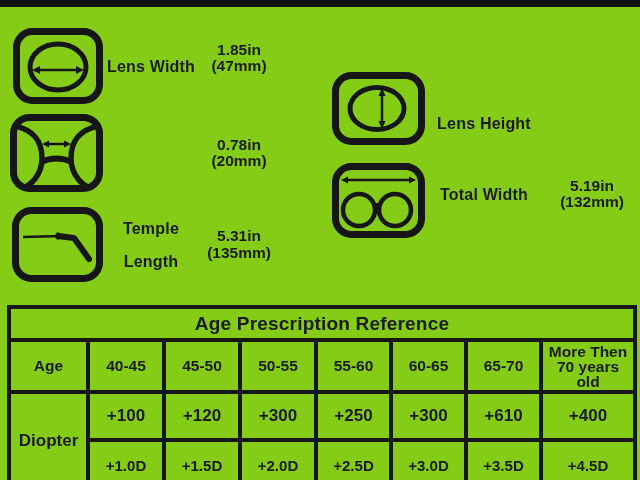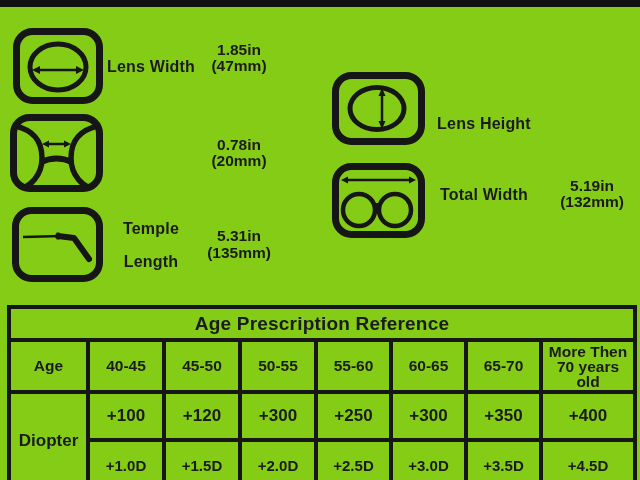--- a/index.html
+++ b/index.html
@@ -149,21 +149,21 @@
           <td>65-70</td>
           <td class="small-head">More Then 70 years old</td>
         </tr>
         <tr class="data-row-1">
           <td class="diopter-cell" rowspan="2">Diopter</td>
           <td>+100</td>
           <td>+120</td>
           <td>+300</td>
           <td>+250</td>
           <td>+300</td>
-          <td>+350</td>
+          <td>+610</td>
           <td>+400</td>
         </tr>
         <tr class="data-row-2">
           <td>+1.0D</td>
           <td>+1.5D</td>
           <td>+2.0D</td>
           <td>+2.5D</td>
           <td>+3.0D</td>
           <td>+3.5D</td>
           <td>+4.5D</td>

